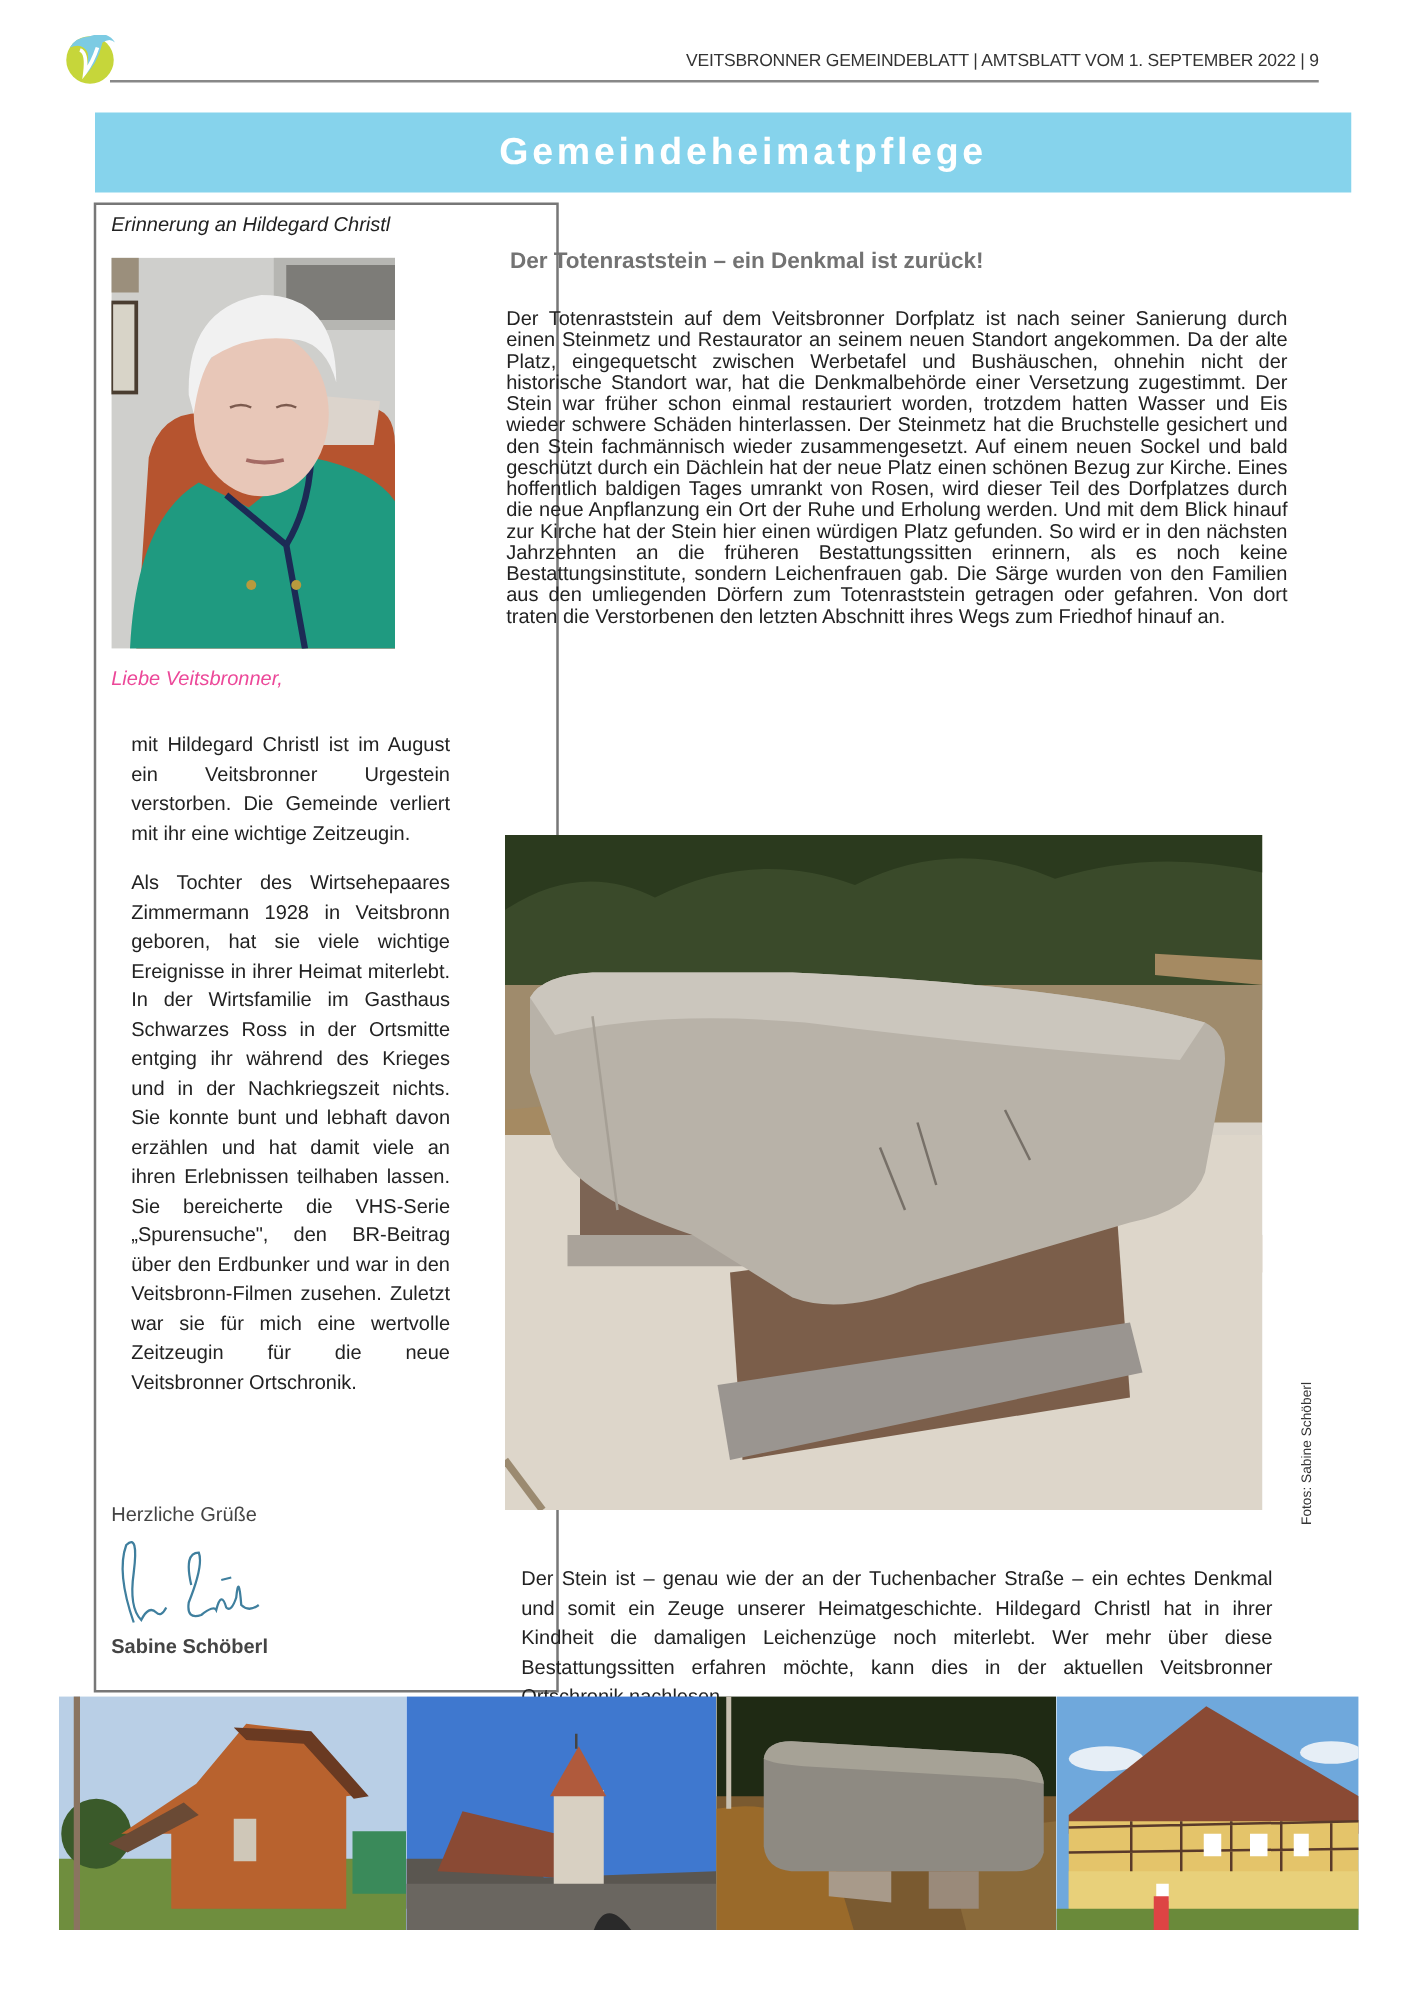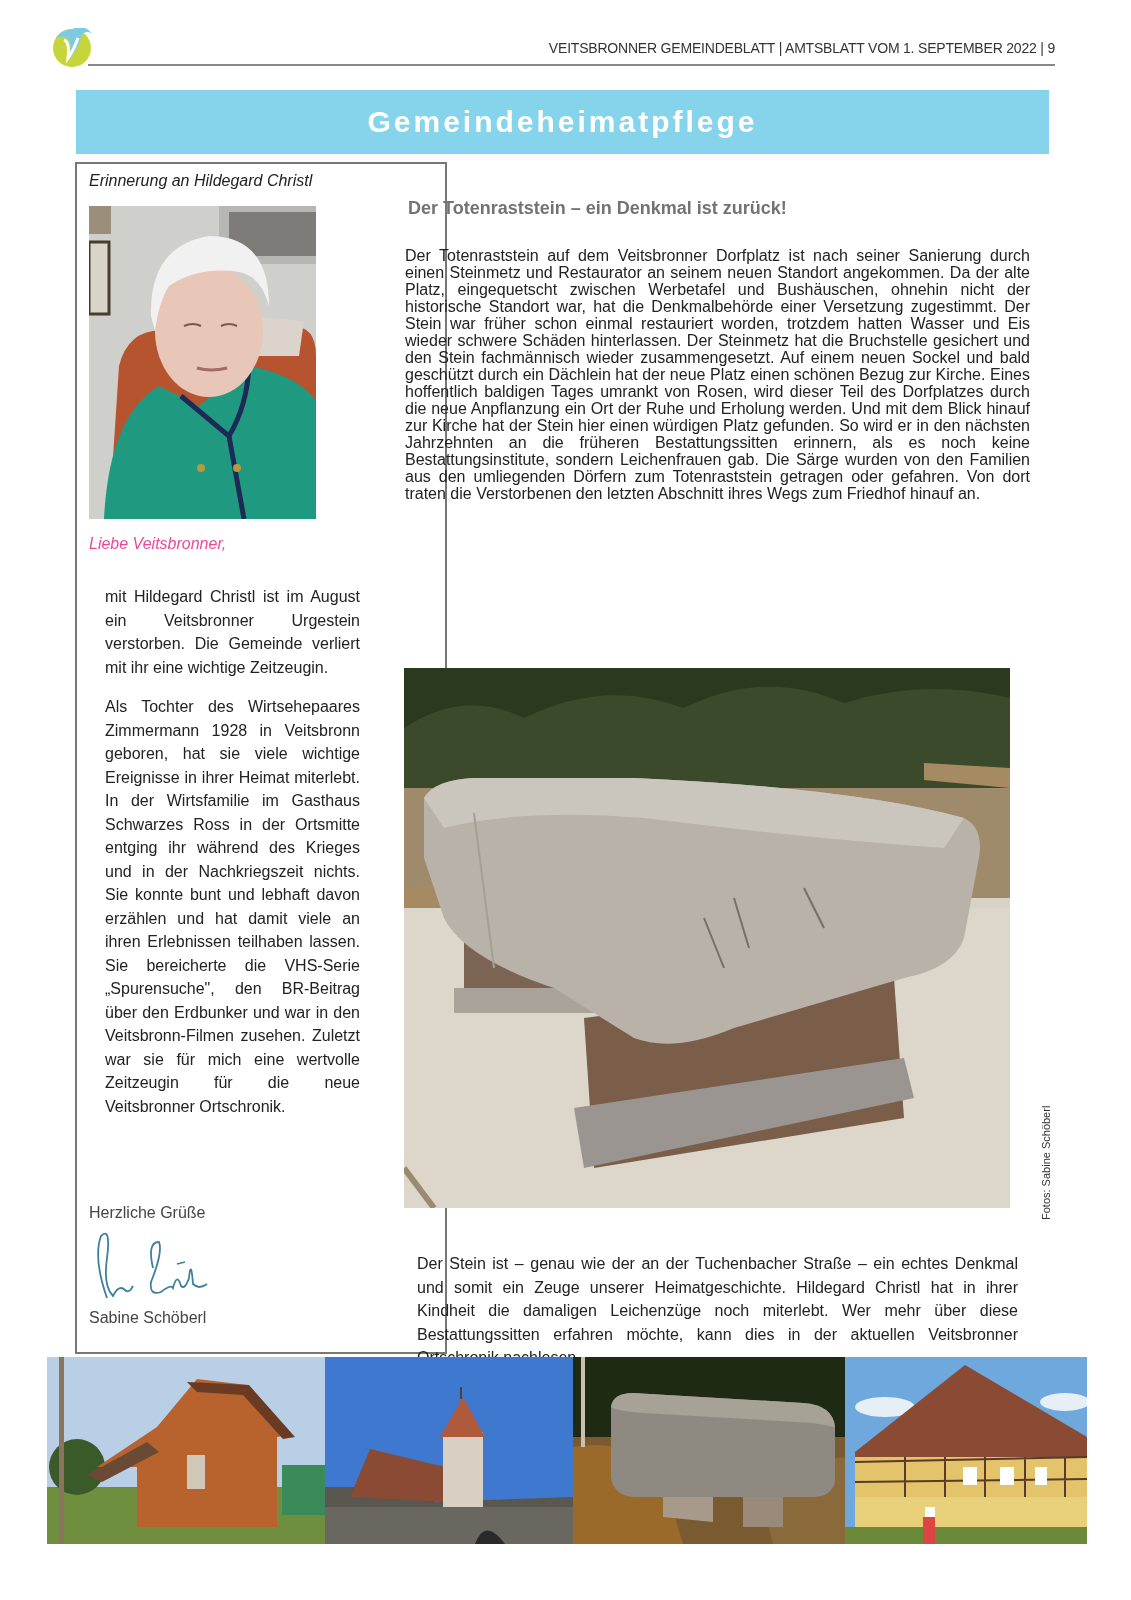--- a/index.html
+++ b/index.html
@@ -7,36 +7,36 @@
          font-family:"Liberation Sans", sans-serif; color:#222; }
 
   
   .logo { position:absolute; left:52px; top:28px; width:40px; height:40px; }
   .running-head { position:absolute; right:76px; top:40px; font-size:14px; color:#333;
                   font-family:"Liberation Sans", sans-serif; letter-spacing:-0.2px; }
   .head-rule { position:absolute; left:88px; right:76px; top:64px; height:2px; background:#888; }
 
   
   .banner { position:absolute; left:76px; top:90px; width:973px; height:64px; background:#86d3ec;
-            display:flex; align-items:center; justify-content:center; }
+            display:flex; align-items:center; justify-content:center;padding-left:32px; }
   .banner-title { color:#ffffff; font-size:30px; font-weight:bold; letter-spacing:3px;
                   font-family:"Liberation Sans", sans-serif; }
 
   
   .memorial { position:absolute; left:75px; top:162px; width:372px; height:1192px;
               border:2px solid #777; box-sizing:border-box; }
   .memorial-title { position:absolute; left:12px; top:8px; font-style:italic; font-size:16px; color:#222; }
   .portrait { position:absolute; left:12px; top:42px; width:227px; height:313px; overflow:hidden; }
   .greeting { position:absolute; left:12px; top:371px; font-style:italic; font-size:16px; color:#ec4899; }
   .memorial-body { position:absolute; left:12px; top:405px; width:287px; font-size:16px; line-height:23.5px;
                    text-align:justify; color:#222; }
   .memorial-body p { margin:16px; }
   .regards { position:absolute; left:12px; top:1040px; font-size:16px; color:#444; }
   .signature { position:absolute; left:12px; top:1064px; width:130px; height:78px; }
-  .author { position:absolute; left:12px; top:1145px; font-size:16px; color:#444; }
+  .author { position:absolute; left:12px; top:1145px; font-size:16px; color:#444;font-weight:bold; }
   .email { position:absolute; left:12px; top:1168px; font-size:12.5px; color:#444;margin-top:47px; }
 
   
   .article-title { position:absolute; left:408px; top:198px; width:630px; text-align:left;
                    font-size:18px; font-weight:bold; color:#737373; }
   .article-body { position:absolute; left:405px; top:247px; width:625px; font-size:16px; line-height:17px;
                   text-align:justify; color:#222; }
   .article-body p { margin:0; }
   .main-photo { position:absolute; left:404px; top:668px; width:606px; height:540px; overflow:hidden; }
   .photo-credit { position:absolute; left:1040px; top:1220px; transform-origin:left top; transform:rotate(-90deg);

